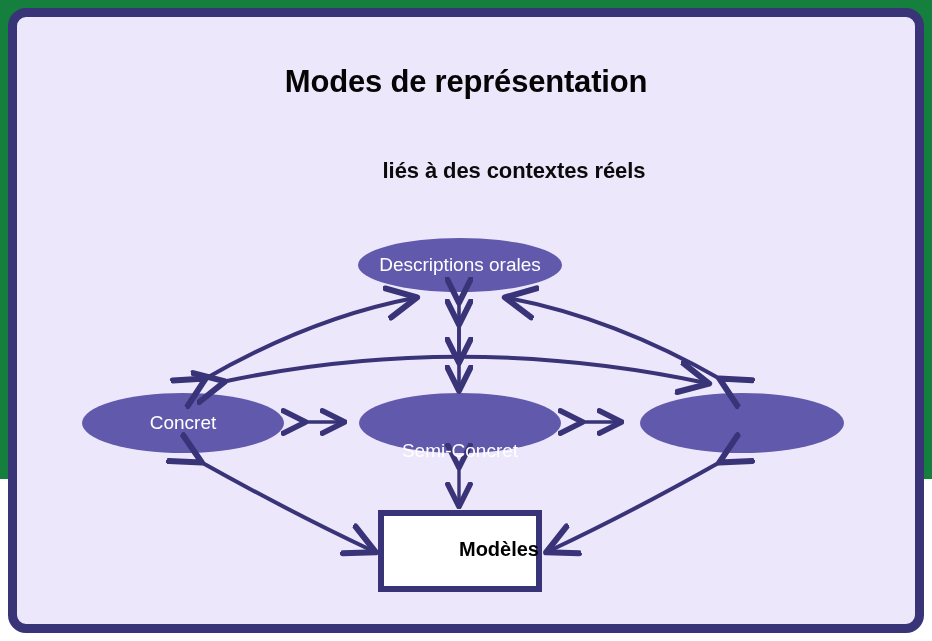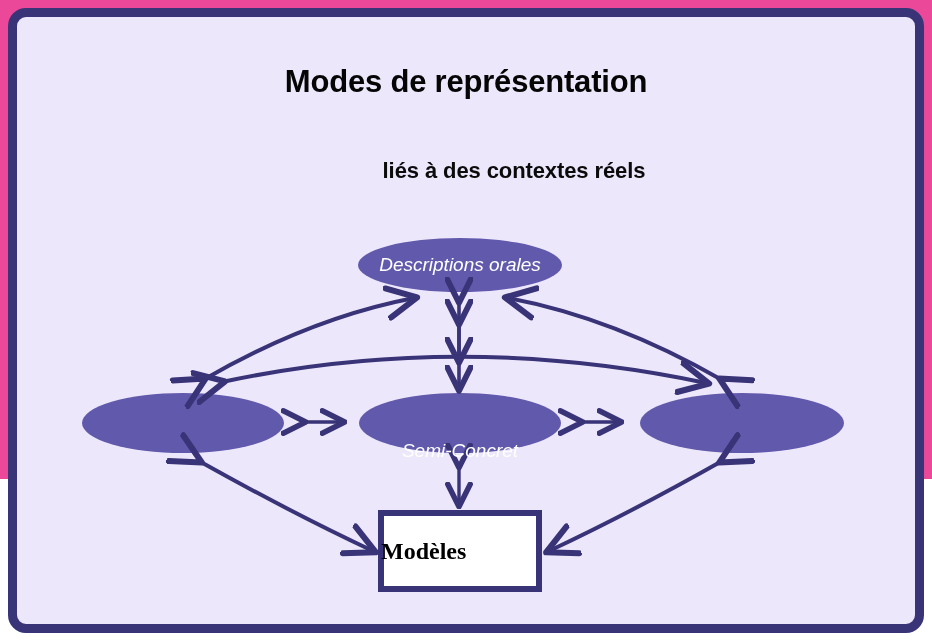--- a/index.html
+++ b/index.html
@@ -10,21 +10,21 @@
   body {
     width: 932px;
     height: 641px;
     font-family: "Liberation Sans", sans-serif;
     overflow: hidden;
   }
   #canvas {
     position: relative;
     width: 932px;
     height: 479px;
-    background: #ec4899;
+    background: #15803d;
   }
   #frame {
     position: absolute;
     left: 8px;
     top: 8px;
     width: 916px;
     height: 625px;
     box-sizing: border-box;
     background: #EDE7FB;
     border: 9px solid #393378;
@@ -61,31 +61,29 @@
     margin-left: 48px;
   }
   .node-label {
     position: absolute;
     text-align: center;
     color: #ffffff;
     font-size: 19px;
     font-weight: 400;
     white-space: nowrap;
     pointer-events: none;
-    font-style: italic;
   }
   .box-label {
     position: absolute;
-    text-align: left;
+    text-align: right;
     color: #000000;
-    font-size: 24px;
+    font-size: 20px;
     font-weight: bold;
     white-space: nowrap;
     pointer-events: none;
-    font-family: Liberation Serif, serif;
   }
 </style>
 </head>
 <body>
 
 <div id="canvas">
 
   <div id="frame"></div>
 
   <div class="title">Modes de représentation</div>
@@ -127,19 +125,20 @@
       <path d="M 222 382 Q 460 331 706 383" stroke-width="4" marker-start="url(#ah)" marker-end="url(#ah)"></path>
 
       <path d="M 199 461 Q 292 513 373 551" stroke-width="4" marker-start="url(#ah)" marker-end="url(#ah)"></path>
 
       <path d="M 722 461 Q 630 513 549 551" stroke-width="4" marker-start="url(#ah)" marker-end="url(#ah)"></path>
     </g>
   </svg>
 
   <div class="node-label" style="left:358px; top:254px; width:204px;">Descriptions orales</div>
 
+  <div class="node-label" style="left:82px; top:412px; width:202px;">Concret</div>
 
   <div class="node-label" style="left:359px; top:412px; width:202px;margin-top:28px;">Semi-Concret</div>
 
 
   <div class="box-label" style="left:381px; top:538px; width:158px;">Modèles</div>
 
 </div>
 
 </body></html>

